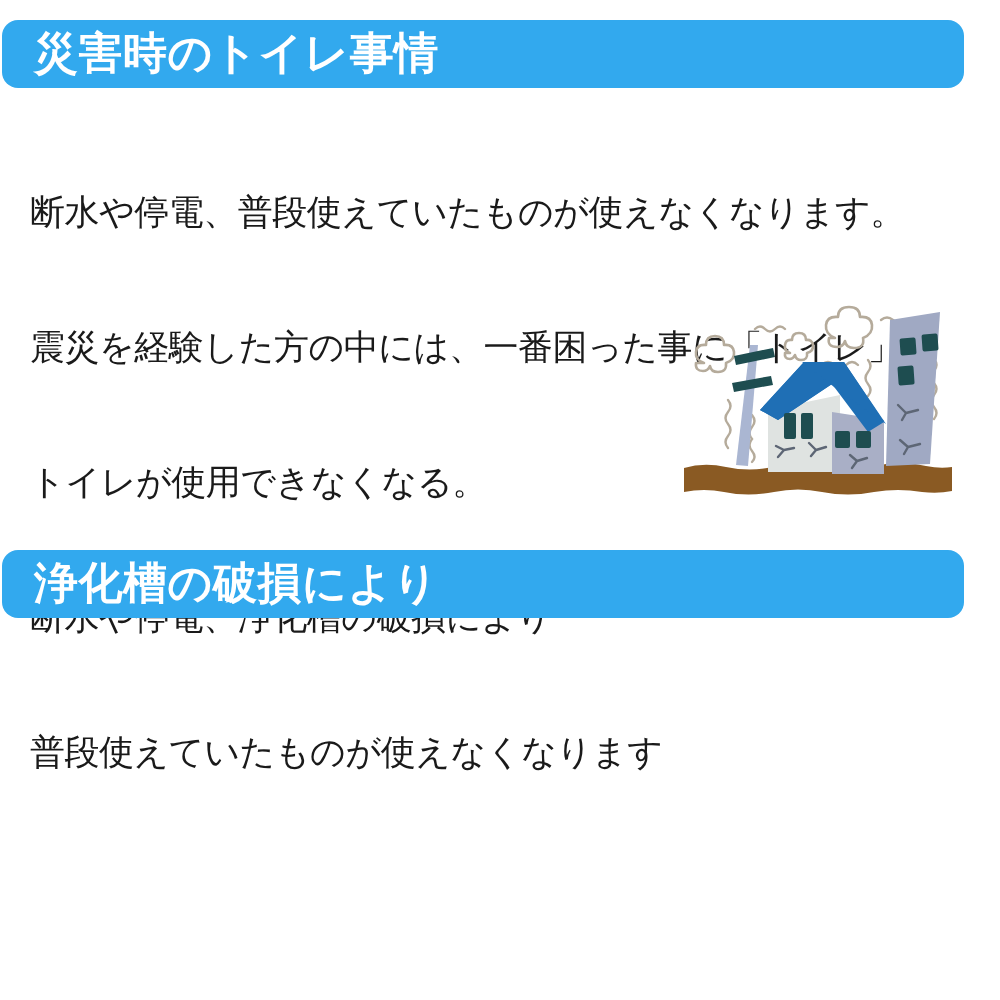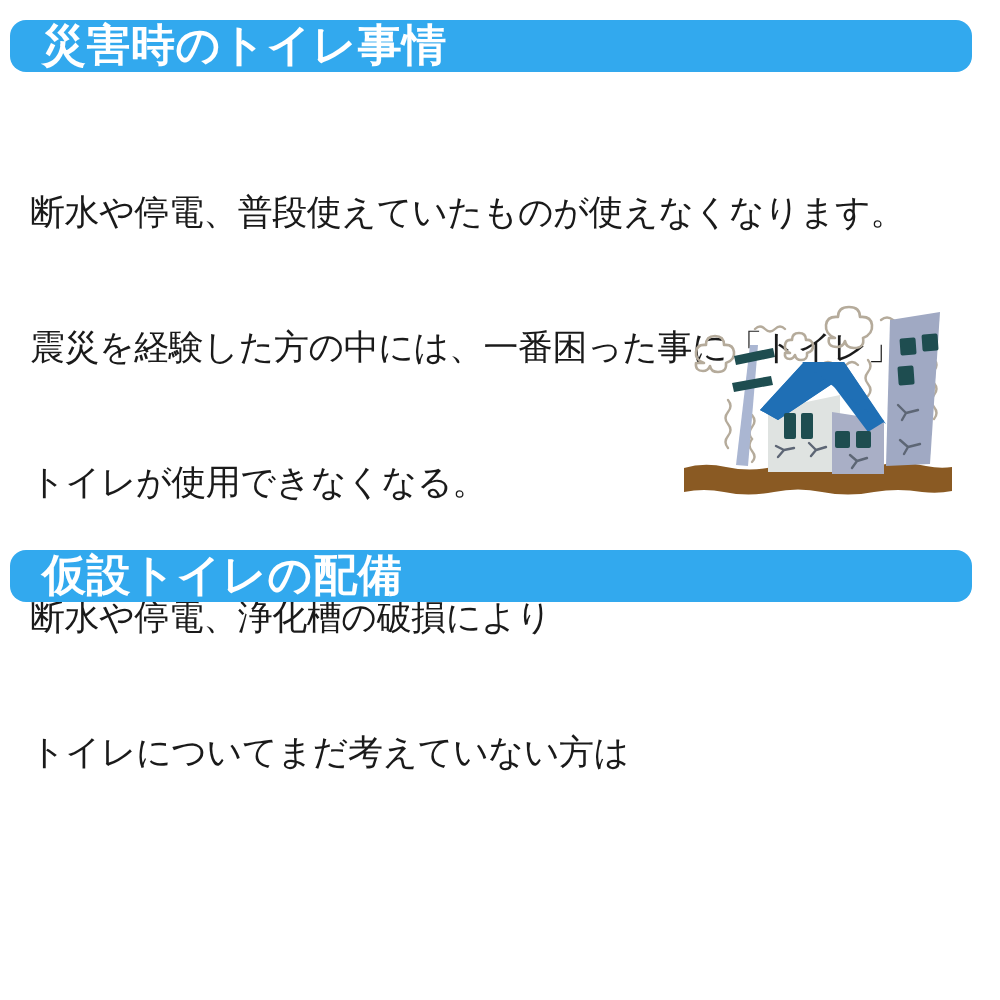--- a/index.html
+++ b/index.html
@@ -28,23 +28,23 @@
   .section {
     position: absolute;
     left: 0;
     width: 1000px;
   }
   #section-disaster { top: 0px; }
   #section-portable { top: 530px; }
 
   .header-bar {
     position: absolute;
-    left: 10px;
+    left: 2px;
     width: 962px;
-    height: 52px;
+    height: 68px;
     background: #32a9ee;
     border-radius: 16px;
     box-sizing: border-box;
   }
   #section-disaster .header-bar { top: 20px; }
   #section-portable .header-bar { top: 20px; }
 
   .header-title {
     position: absolute;
     left: 32px;
@@ -94,21 +94,21 @@
 
     <div class="header-bar">
       <div class="header-title">災害時のトイレ事情</div>
     </div>
 
     <div class="body-text" id="disaster-body">
       <span class="body-line">断水や停電、普段使えていたものが使えなくなります。</span>
       <span class="body-line">震災を経験した方の中には、一番困った事に「トイレ」を</span>
       <span class="body-line">トイレが使用できなくなる。</span>
       <span class="body-line">断水や停電、浄化槽の破損により</span>
-      <span class="body-line">トイレについてまだ考えていない方は</span>
+      <span class="body-line">普段使えていたものが使えなくなります</span>
       
     </div>
 
     <div class="illus" id="illus-earthquake">
       <svg viewBox="0 0 292 200" xmlns="http://www.w3.org/2000/svg">
 
         <g fill="none" stroke="#b5ab9b" stroke-width="2.6" stroke-linejoin="round">
           <path d="M32 63 q-9 -3 -8 -11 q1 -8 10 -7 q0 -9 9 -9 q9 0 9 9 q9 -1 10 7 q1 8 -8 11 q1 9 -8 9 q-7 0 -8 -6 q-2 5 -7 5 q-8 0 -7 -8 z"></path>
           <path d="M118 53 q-6 -2 -5 -8 q1 -6 7 -5 q0 -7 7 -7 q7 0 7 7 q6 -1 7 5 q1 6 -6 8 q1 7 -6 7 q-5 0 -6 -5 q-2 4 -5 4 q-6 0 -5 -6 z"></path>
           <path d="M163 38 q-10 -4 -9 -13 q1 -9 12 -8 q0 -10 11 -10 q11 0 11 10 q11 -1 12 8 q1 9 -9 13 q2 10 -9 10 q-8 0 -9 -7 q-2 6 -8 6 q-10 0 -8 -9 z"></path>
@@ -157,18 +157,18 @@
           <path d="M226 105 l8 8 l-4 7 M234 113 l12 -3"></path>
           <path d="M228 140 l8 7 l-4 7 M236 147 l12 -3"></path>
         </g>
       </svg>
     </div>
   </div>
 
   <div class="section" id="section-portable">
 
     <div class="header-bar">
-      <div class="header-title">仮設トイレの配備</div>
+      <div class="header-title">浄化槽の破損により</div>
     </div>
 
   </div>
 
 </div>
 
 </body></html>

